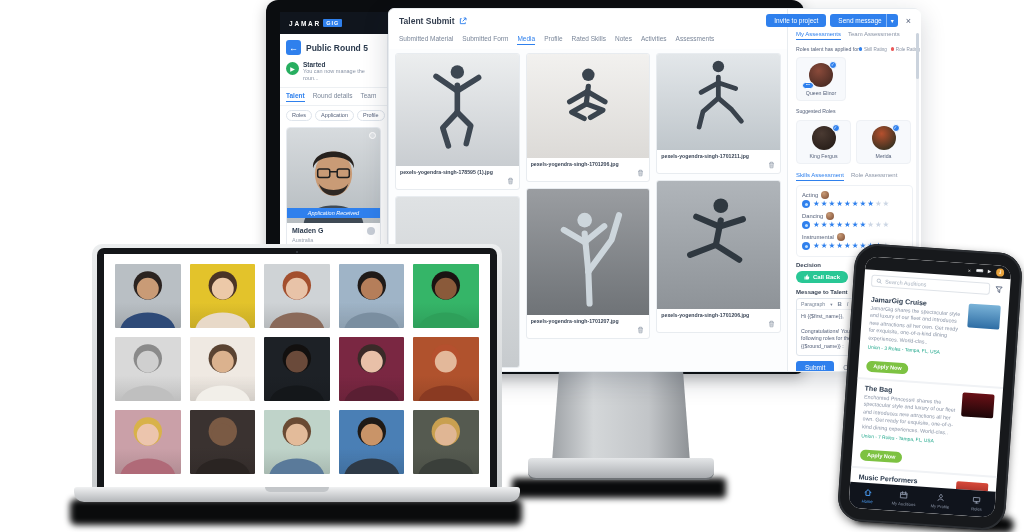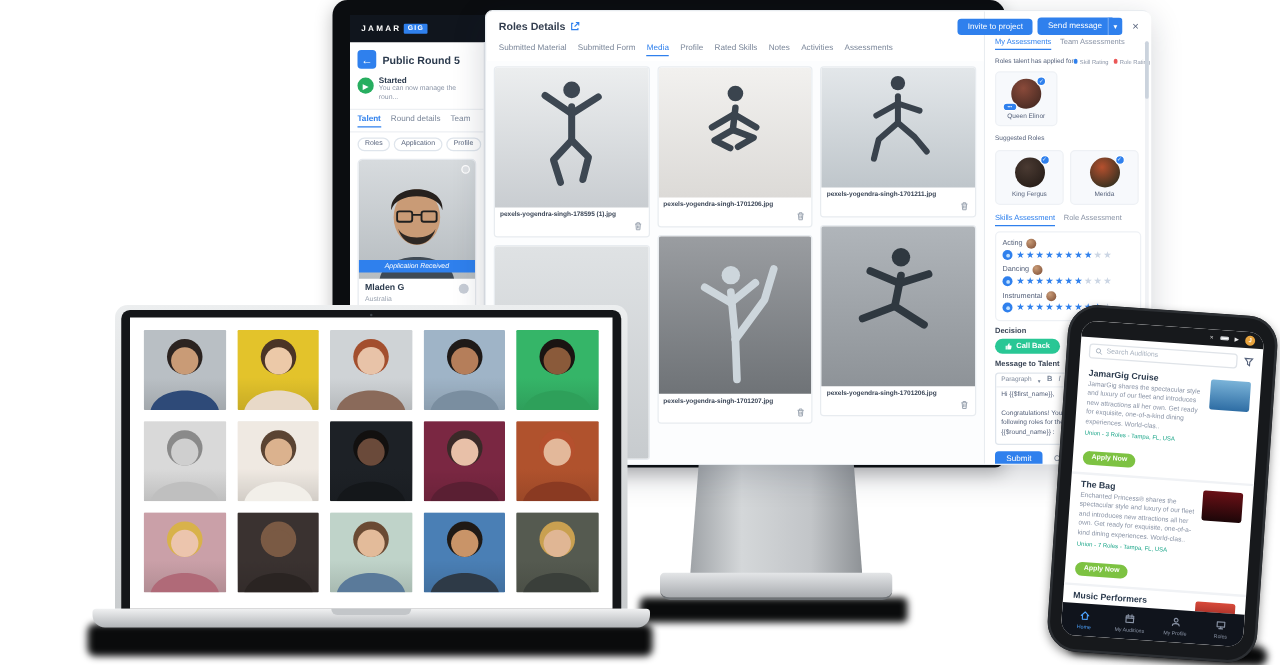--- a/index.html
+++ b/index.html
@@ -223,21 +223,21 @@
         <div class="app-rest"></div>
       </div>
     </div>
   </div>
   <div class="stand-neck"></div>
   <div class="stand-base"></div>
 
   <div id="modal">
     <div class="modal-main">
       <div class="modal-header">
-        <span class="modal-title">Roles Details</span>
+        <span class="modal-title">Talent Submit</span>
         <span class="icon-svg">
           <svg width="8" height="8" viewBox="0 0 12 12" fill="none" stroke="#2f80ed" stroke-width="1.4">
             <path d="M4 2.5 H2 V10 H9.5 V8"></path>
             <path d="M5.5 6.5 L10.5 1.5 M7 1.5 H10.5 V5"></path>
           </svg>
         </span>
       </div>
       <div class="modal-tabs" id="modal-tabs">
           <span class="mtab">Submitted Material</span>
           <span class="mtab">Submitted Form</span>

